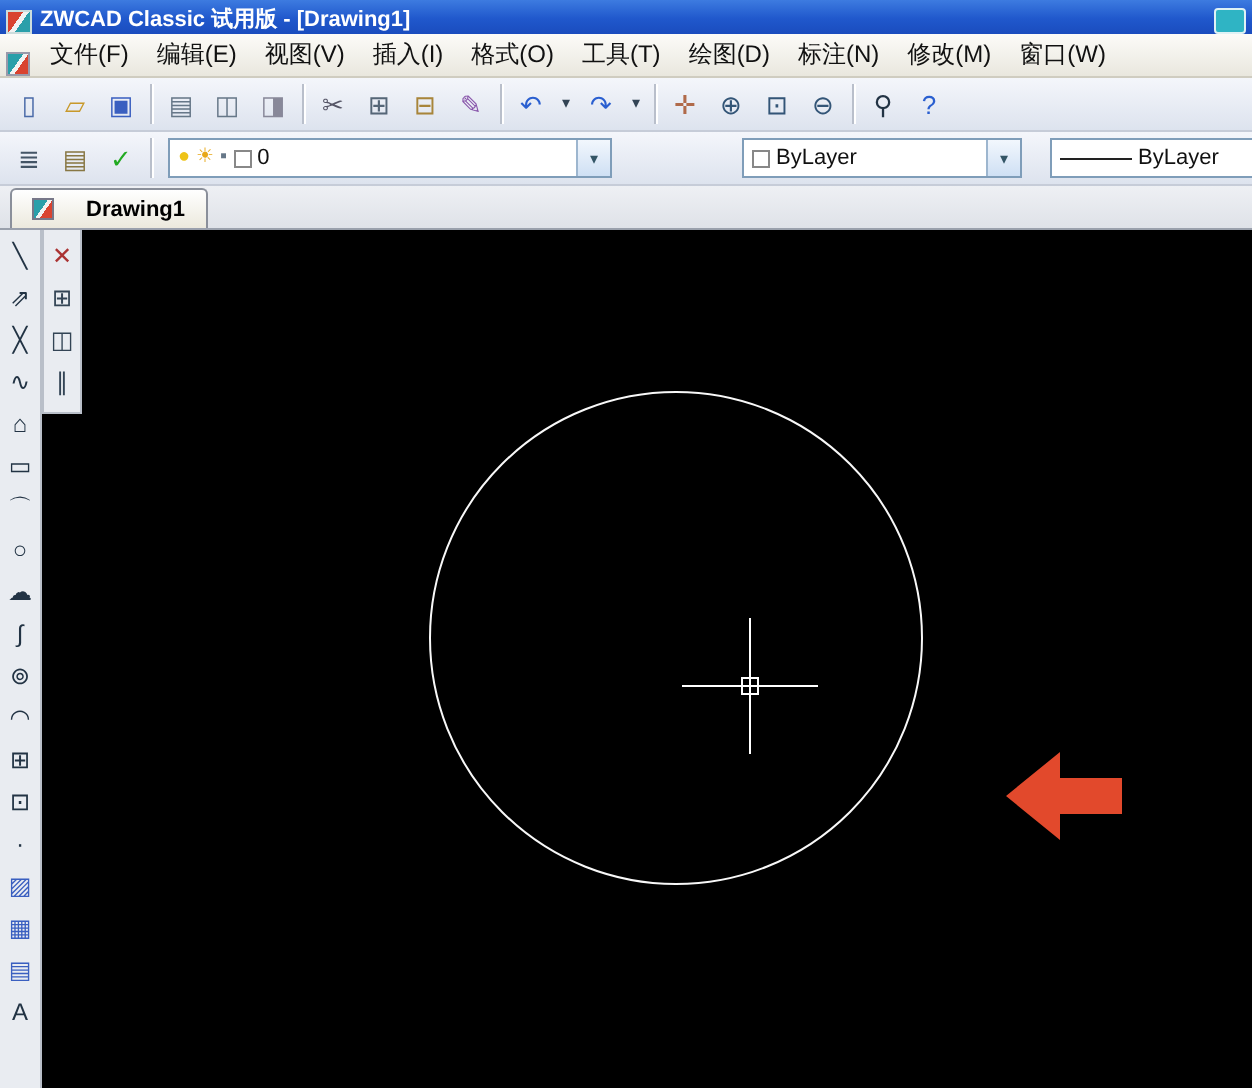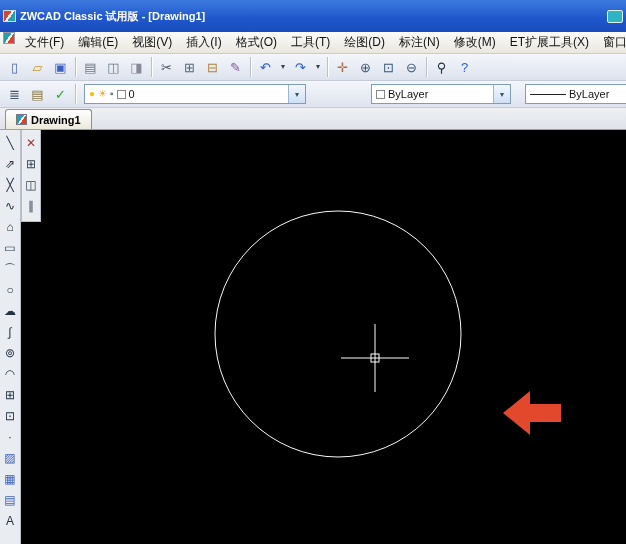--- a/index.html
+++ b/index.html
@@ -1,30 +1,30 @@
 <!DOCTYPE html>
 <html><head>
 <meta charset="utf-8">
 <style>
   * { box-sizing: border-box; margin: 0; padding: 0; }
   html,body { width: 626px; height: 544px; overflow: hidden; }
   body { font-family: "Liberation Sans", "DejaVu Sans", sans-serif; background:#ece9d8; }
   .window { width:626px; height:544px; display:flex; flex-direction:column; }
 
   
-  .titlebar { height:32px; background:linear-gradient(#3d7be0,#2058cc 55%,#1a4cbe); color:#fff;
-    display:flex; align-items:center; gap:4px; padding:0 3px; font-size:11px; font-weight:bold; }
+  .titlebar { height:17px; background:linear-gradient(#3d7be0,#2058cc 55%,#1a4cbe); color:#fff;
+    display:flex; align-items:flex-end; gap:4px; padding:0 3px; font-size:11px; font-weight:bold; }
   .app-icon { width:13px; height:12px; border:1px solid #cdd;
     background:linear-gradient(125deg,#d94330 42%,#f2f2f2 42% 58%,#2a9faa 58%); }
   .title-text { flex:1; white-space:nowrap; overflow:hidden; }
   .win-btn { width:16px; height:13px; background:#2fb4c4; border:1px solid #dff2f5; border-radius:2px; }
 
   
   .menubar { height:22px; background:linear-gradient(#fcfbf8,#e9e7de); border-bottom:1px solid #cfccc0;
-    display:flex; align-items:flex-start; padding-left:3px; font-size:12px; color:#111; }
+    display:flex; align-items:flex-end; padding-left:3px; font-size:12px; color:#111; }
   .doc-icon { width:12px; height:12px; margin-right:3px; border:1px solid #99a;
     background:linear-gradient(125deg,#2a9faa 45%,#f2f2f2 45% 60%,#d94330 60%); }
   .menu-items { display:flex; align-items:center; height:100%; flex:1; overflow:hidden; white-space:nowrap; }
   .menu-item { padding:3px 7px; }
 
   
   .toolbar { height:27px; background:linear-gradient(#f4f6fb,#dde3ee); border-bottom:1px solid #c6ccd8;
     display:flex; align-items:center; padding:1px 3px; overflow:hidden; }
   .tbtn { width:23px; height:22px; background:transparent; border:1px solid transparent; border-radius:2px;
     display:flex; align-items:center; justify-content:center; cursor:default; flex:none; }
@@ -45,21 +45,21 @@
   .layer-combo { width:222px; margin-left:5px; }
   .color-combo { width:140px; margin-left:65px; }
   .linetype-combo { width:170px; margin-left:14px; }
   .swatch { width:9px; height:9px; background:#fff; border:1px solid #888; flex:none; }
   .linetype-line { width:36px; height:0; border-top:1px solid #222; flex:none; }
 
   
   .tabbar { height:22px; background:linear-gradient(#eef0f4,#dfe2e8); border-bottom:1px solid #9aa0ac;
     display:flex; align-items:flex-end; padding-left:5px; }
   .tab { height:20px; background:linear-gradient(#ffffff,#ece9dd); border:1px solid #8a8f9a; border-bottom:none;
-    border-radius:3px 3px 0 0; display:flex; align-items:center; gap:4px; padding:0 10px;
+    border-radius:3px 3px 0 0; display:flex; align-items:center; gap:16px; padding:0 10px;
     font-size:11px; font-weight:bold; color:#000; }
   .tab-icon { width:11px; height:11px; border:1px solid #778;
     background:linear-gradient(125deg,#2a9faa 45%,#f2f2f2 45% 60%,#d94330 60%); }
 
   
   .main { position:relative; flex:1; background:#000; overflow:hidden; }
   .canvas-svg { position:absolute; left:0; top:0; }
 
   .side1 { position:absolute; left:0; top:0; bottom:0; width:21px; background:#e9ecf1;
     border-right:1px solid #b9bfc9; display:flex; flex-direction:column; align-items:center;
@@ -99,21 +99,20 @@
 
     <div class="menu-item">文件(F)</div>
         <div class="menu-item">编辑(E)</div>
         <div class="menu-item">视图(V)</div>
         <div class="menu-item">插入(I)</div>
         <div class="menu-item">格式(O)</div>
         <div class="menu-item">工具(T)</div>
         <div class="menu-item">绘图(D)</div>
         <div class="menu-item">标注(N)</div>
         <div class="menu-item">修改(M)</div>
-        <div class="menu-item">ET扩展工具(X)</div>
         <div class="menu-item">窗口(W)</div>
       </div>
   </div>
 
   <div class="toolbar">
 
   <button class="tbtn">
         <span class="glyph" style="color: rgb(74, 106, 168);">▯</span>
       </button>
       <button class="tbtn">

